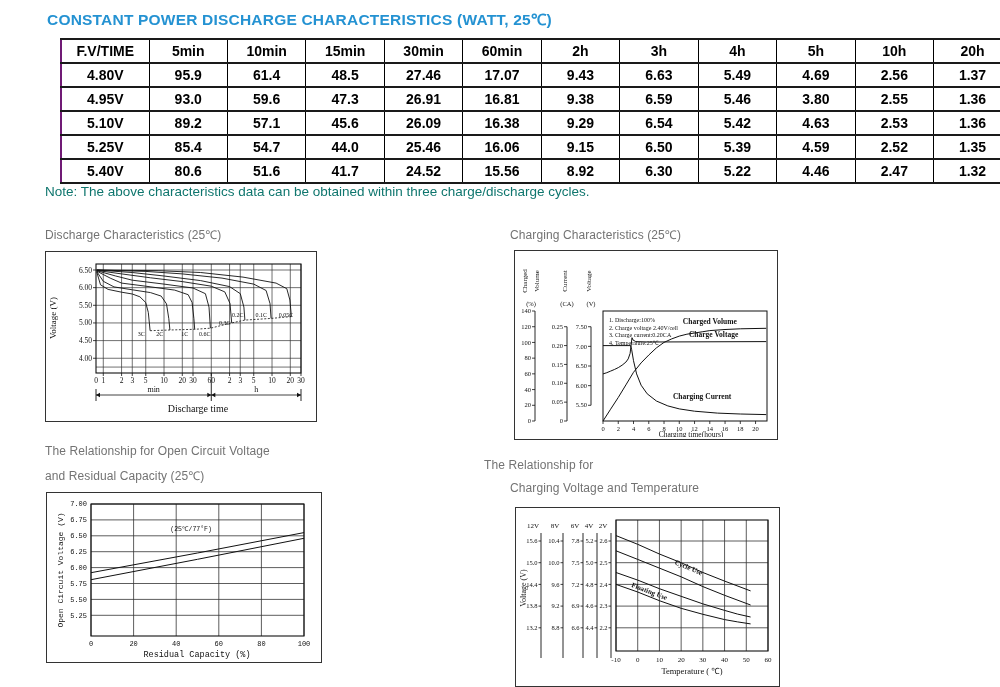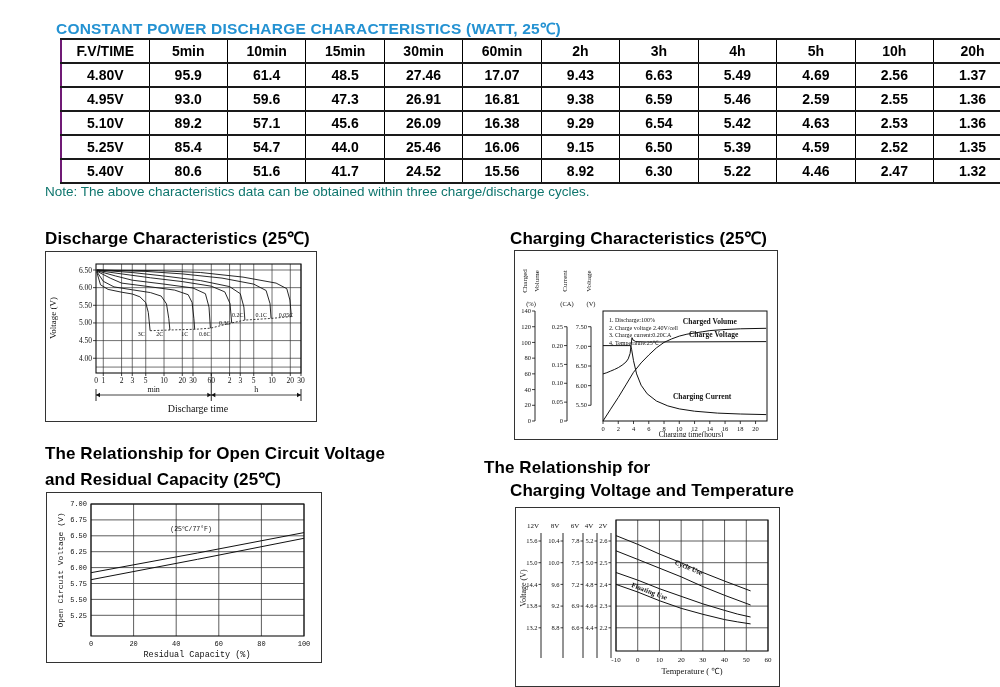--- a/index.html
+++ b/index.html
@@ -1,27 +1,27 @@
 <!DOCTYPE html>
 <html><head>
 <meta charset="utf-8">
 <style>
   html,body{margin:0;padding:0;background:#fff;}
   .page{position:relative;width:1000px;height:687px;background:#fff;overflow:hidden;
         font-family:"Liberation Sans",sans-serif;color:#000;}
   .page-title{position:absolute;left:47px;top:8px;font-size:15.5px;font-weight:600;
-        letter-spacing:.2px;color:#2492d2;margin:9px;}
+        letter-spacing:.2px;color:#2492d2;margin:0;}
   #spec-table{position:absolute;left:60px;top:38px;width:953px;border-collapse:collapse;
         table-layout:fixed;border:2px solid #701a75;}
   #spec-table th,#spec-table td{border-left:1px solid #000;border-right:1px solid #000;
         border-top:2px solid #1a1a1a;border-bottom:2px solid #1a1a1a;
         text-align:center;font-size:14px;font-weight:700;padding:0;height:22px;}
   #spec-table col.c0{width:88px;}
   .note{position:absolute;left:45px;top:184px;font-size:13.5px;color:#0f766e;}
-  .chart-title{position:absolute;font-size:17px;font-weight:700;color:#000000;letter-spacing:.1px;white-space:nowrap;}
+  .chart-title{position:absolute;font-size:12px;font-weight:400;color:#737373;letter-spacing:.1px;white-space:nowrap;}
   .chart-box{position:absolute;border:1px solid #333;background:#fff;}
   svg text{fill:#111;}
 </style>
 </head>
 <body>
 
 <div class="page">
 
   <h1 class="page-title">CONSTANT POWER DISCHARGE CHARACTERISTICS (WATT, 25℃)</h1>
 
@@ -74,21 +74,21 @@
         <tr>
           <th>4.95V</th>
           <td>93.0</td>
           <td>59.6</td>
           <td>47.3</td>
           <td>26.91</td>
           <td>16.81</td>
           <td>9.38</td>
           <td>6.59</td>
           <td>5.46</td>
-          <td>2.59</td>
+          <td>3.80</td>
           <td>2.55</td>
           <td>1.36</td>
         </tr>
         <tr>
           <th>5.10V</th>
           <td>89.2</td>
           <td>57.1</td>
           <td>45.6</td>
           <td>26.09</td>
           <td>16.38</td>

